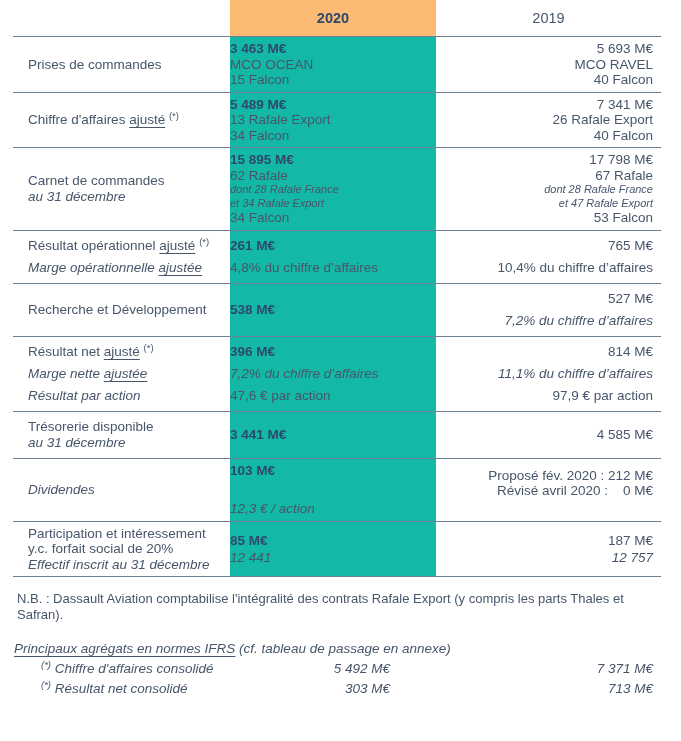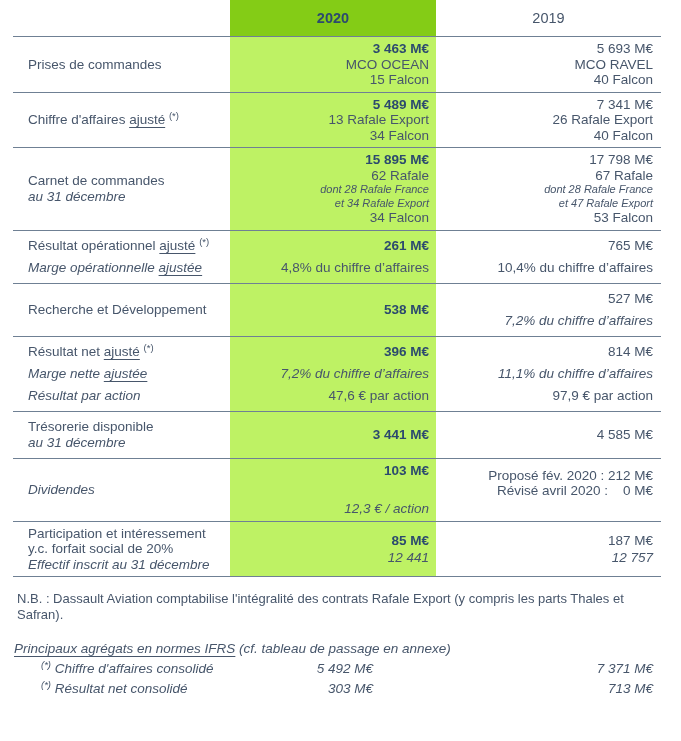--- a/index.html
+++ b/index.html
@@ -14,44 +14,44 @@
   .trow{
     display:grid;grid-template-columns:217px 206px 225px;
     border-bottom:1px solid #6f8094;
   }
   .thead{border-bottom:1px solid #6f8094;}
   .cell{
     display:flex;flex-direction:column;justify-content:center;
     padding-top:4px;padding-bottom:4px;font-size:13.5px;
   }
   .cell-label{padding-left:15px;text-align:left;}
-  .cell-2020{background:#bef264;text-align:right;padding-right:7px;}
+  .cell-2020{background:#14b8a6;text-align:left;padding-right:7px;}
   .cell-2019{text-align:right;padding-right:8px;}
   .hcell{height:36px;display:flex;align-items:center;justify-content:center;font-size:14.5px;}
-  .h2020{background:#84cc16;font-weight:bold;color:#2c4a6e;}
+  .h2020{background:#fdba74;font-weight:bold;color:#2c4a6e;}
   .line{line-height:15.5px;}
   .lh24{line-height:22px;}
   .lh20{line-height:17px;}
   .mt{}
   .bold{font-weight:bold;color:#2c4a6e;}
   .italic{font-style:italic;}
   .small{font-size:11px;line-height:13.5px;font-style:italic;font-weight:500;}
   .u{text-decoration:underline;text-underline-offset:3px;text-decoration-thickness:1px;}
   sup{font-size:9.5px;line-height:0;vertical-align:super;letter-spacing:0;}
   
   [data-row="dividendes"]{min-height:62px;}
   [data-row="dividendes"] .cell-2020{justify-content:space-between;}
   [data-row="dividendes"] .cell-2019{justify-content:flex-start;padding-top:9px;}
   [data-row="tresorerie-disponible"]{min-height:46px;}
   
   .nb{margin:14px 0 0 4px;font-size:13px;line-height:16px;}
   .ifrs{margin-top:16px;font-size:13.5px;font-style:italic;}
   .ifrs-head{margin-left:1px;line-height:19px;}
   .ifrs-rows{margin-top:1px;}
-  .ifrs-row{display:grid;grid-template-columns:295px 65px 1fr;line-height:19.5px;}
+  .ifrs-row{display:grid;grid-template-columns:295px 65px 1fr;line-height:19.5px;gap:17px;}
   .ifrs-label{padding-left:28px;}
   .ifrs-v2020{text-align:right;}
   .ifrs-v2019{text-align:right;padding-right:12px;}
 </style>
 </head>
 <body>
 
 <div class="page">
 
   <div class="ftable">

